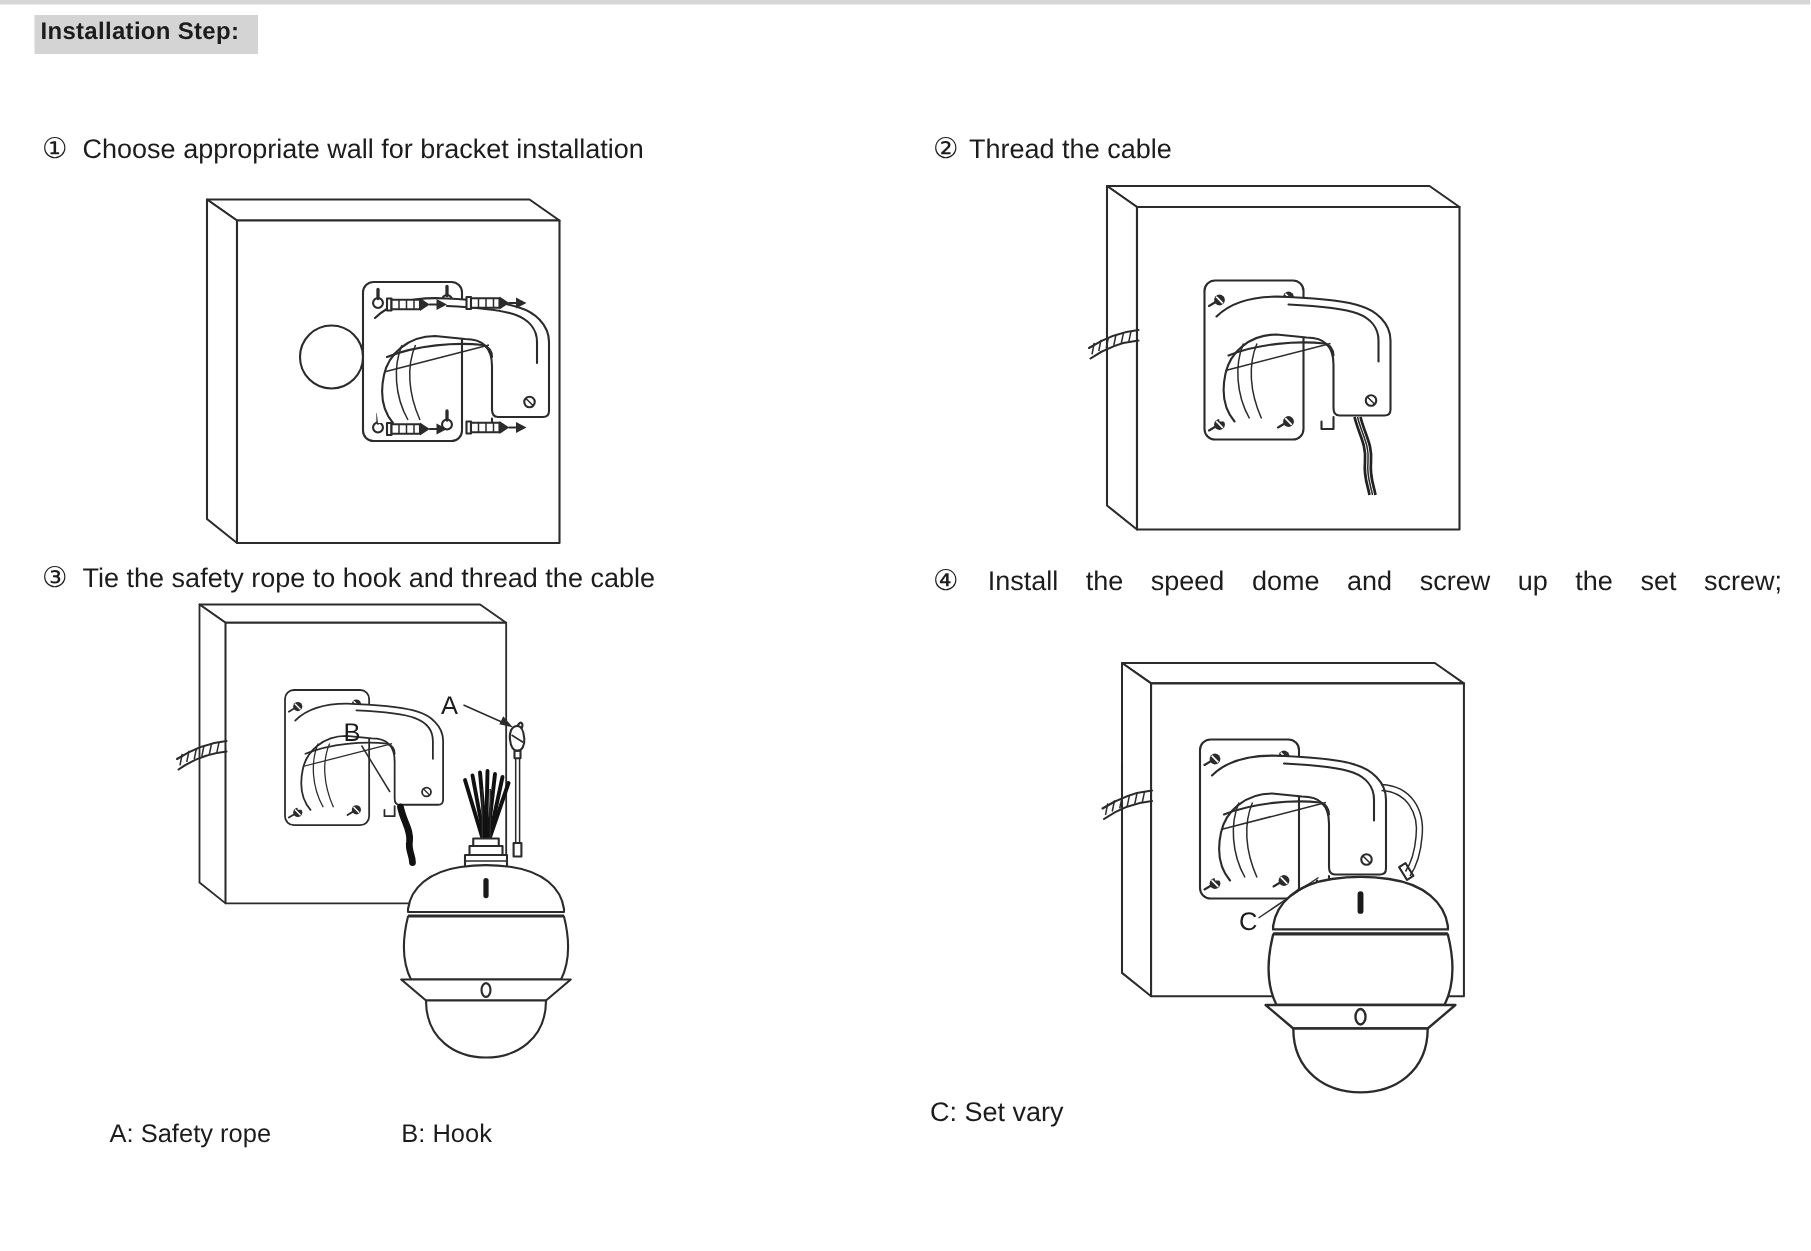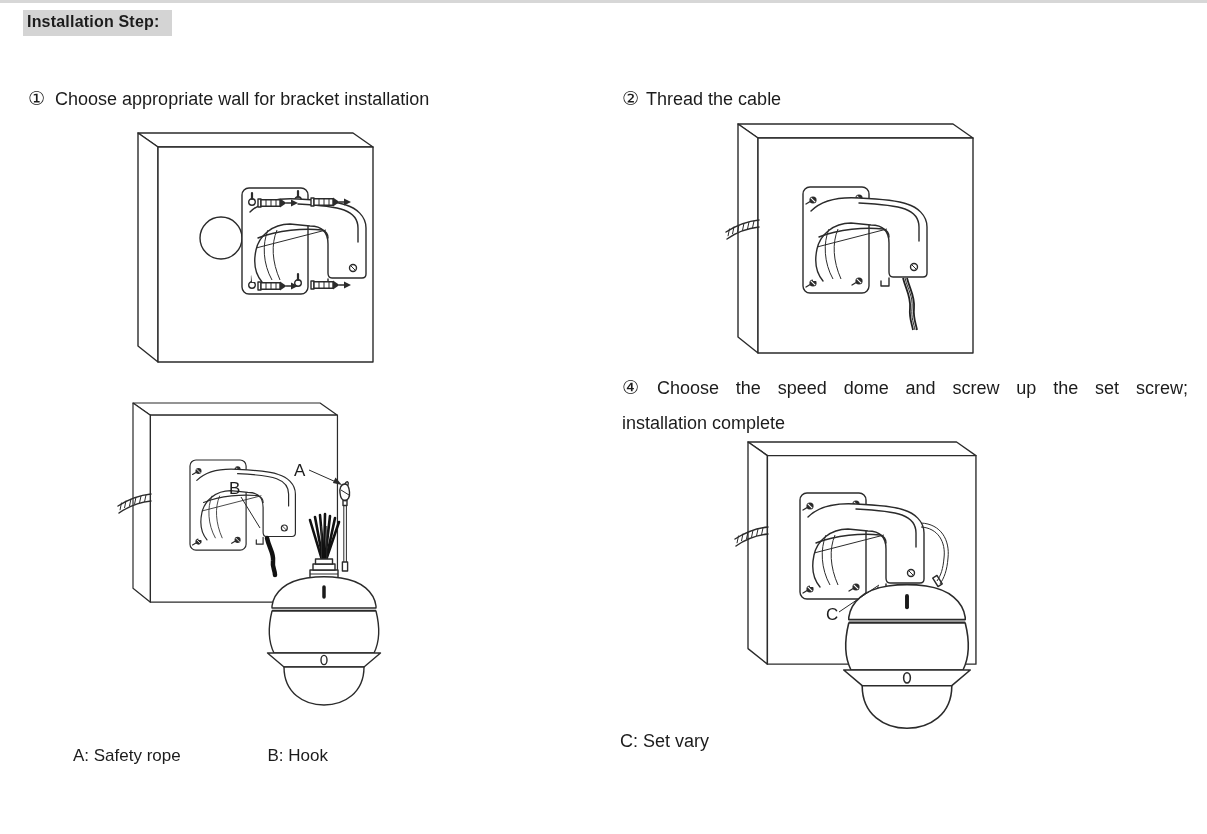--- a/index.html
+++ b/index.html
@@ -47,23 +47,25 @@
   <div class="top-edge"></div>
 
   <div class="title">Installation Step:</div>
 
   <div class="step-head" style="left:28px; top:86px;">
     <span class="num">①</span><span>Choose appropriate wall for bracket installation</span>
   </div>
   <div class="step-head" style="left:622px; top:86px;">
     <span class="num" style="margin-right:7px;">②</span><span>Thread the cable</span>
   </div>
+  <div class="step-head" style="left:28px; top:372px;">
+    <span class="num">③</span><span>Tie the safety rope to hook and thread the cable</span>
+  </div>
   <div class="step4">
-    <div class="l1"><span class="num">④</span><span>Choose the speed dome and screw up the set screw;</span></div>
-    <div>installation complete</div>
+    <div class="l1"><span class="num">④</span><span>Install the speed dome and screw up the set screw;</span></div>
   </div>
 
   <svg width="0" height="0" style="position:absolute" aria-hidden="true">
     <defs>
       <g id="wall">
         <polygon class="fw" points="0,0 215,0 235,14 20,14"></polygon>
         <polygon class="fw" points="0,0 20,14 20,229 0,213"></polygon>
         <rect class="fw" x="20" y="14" width="215" height="215"></rect>
       </g>
       <g id="plate">

